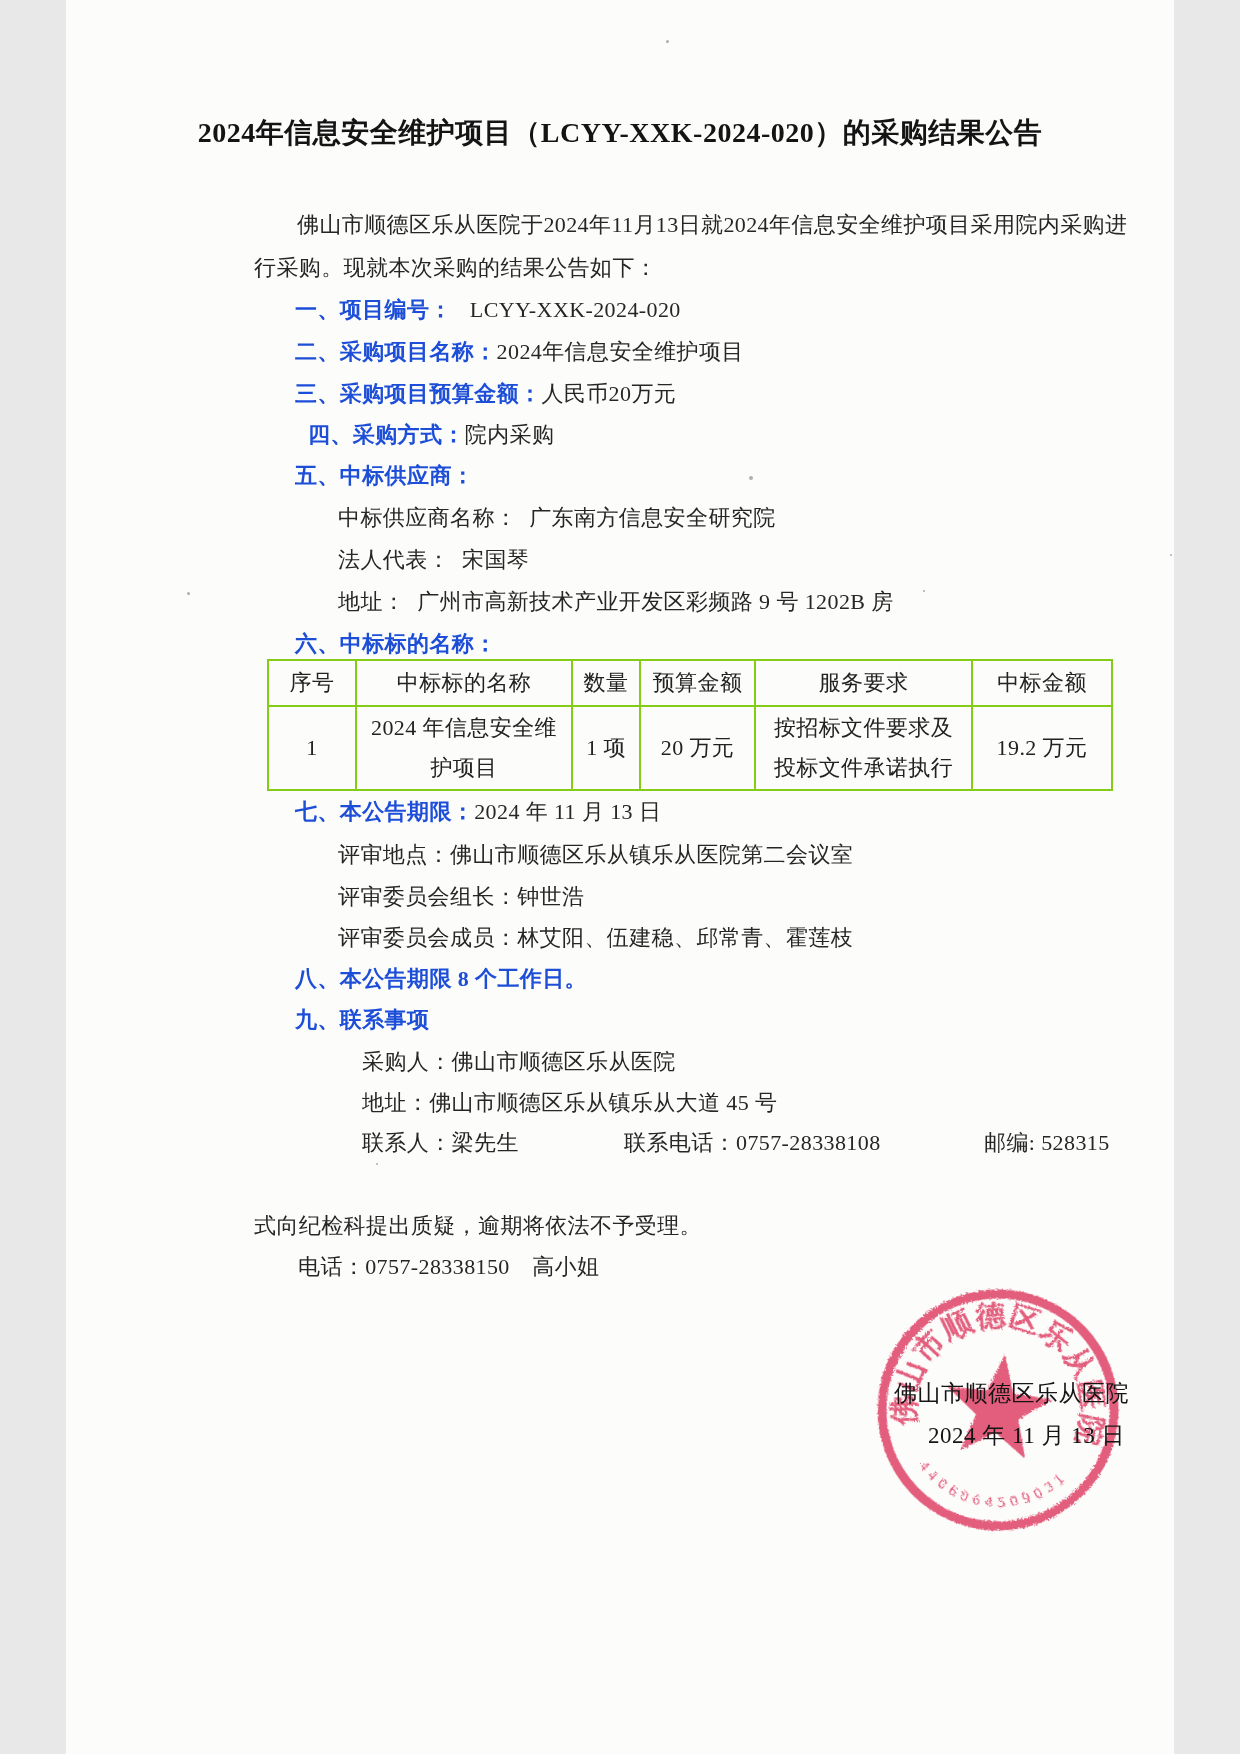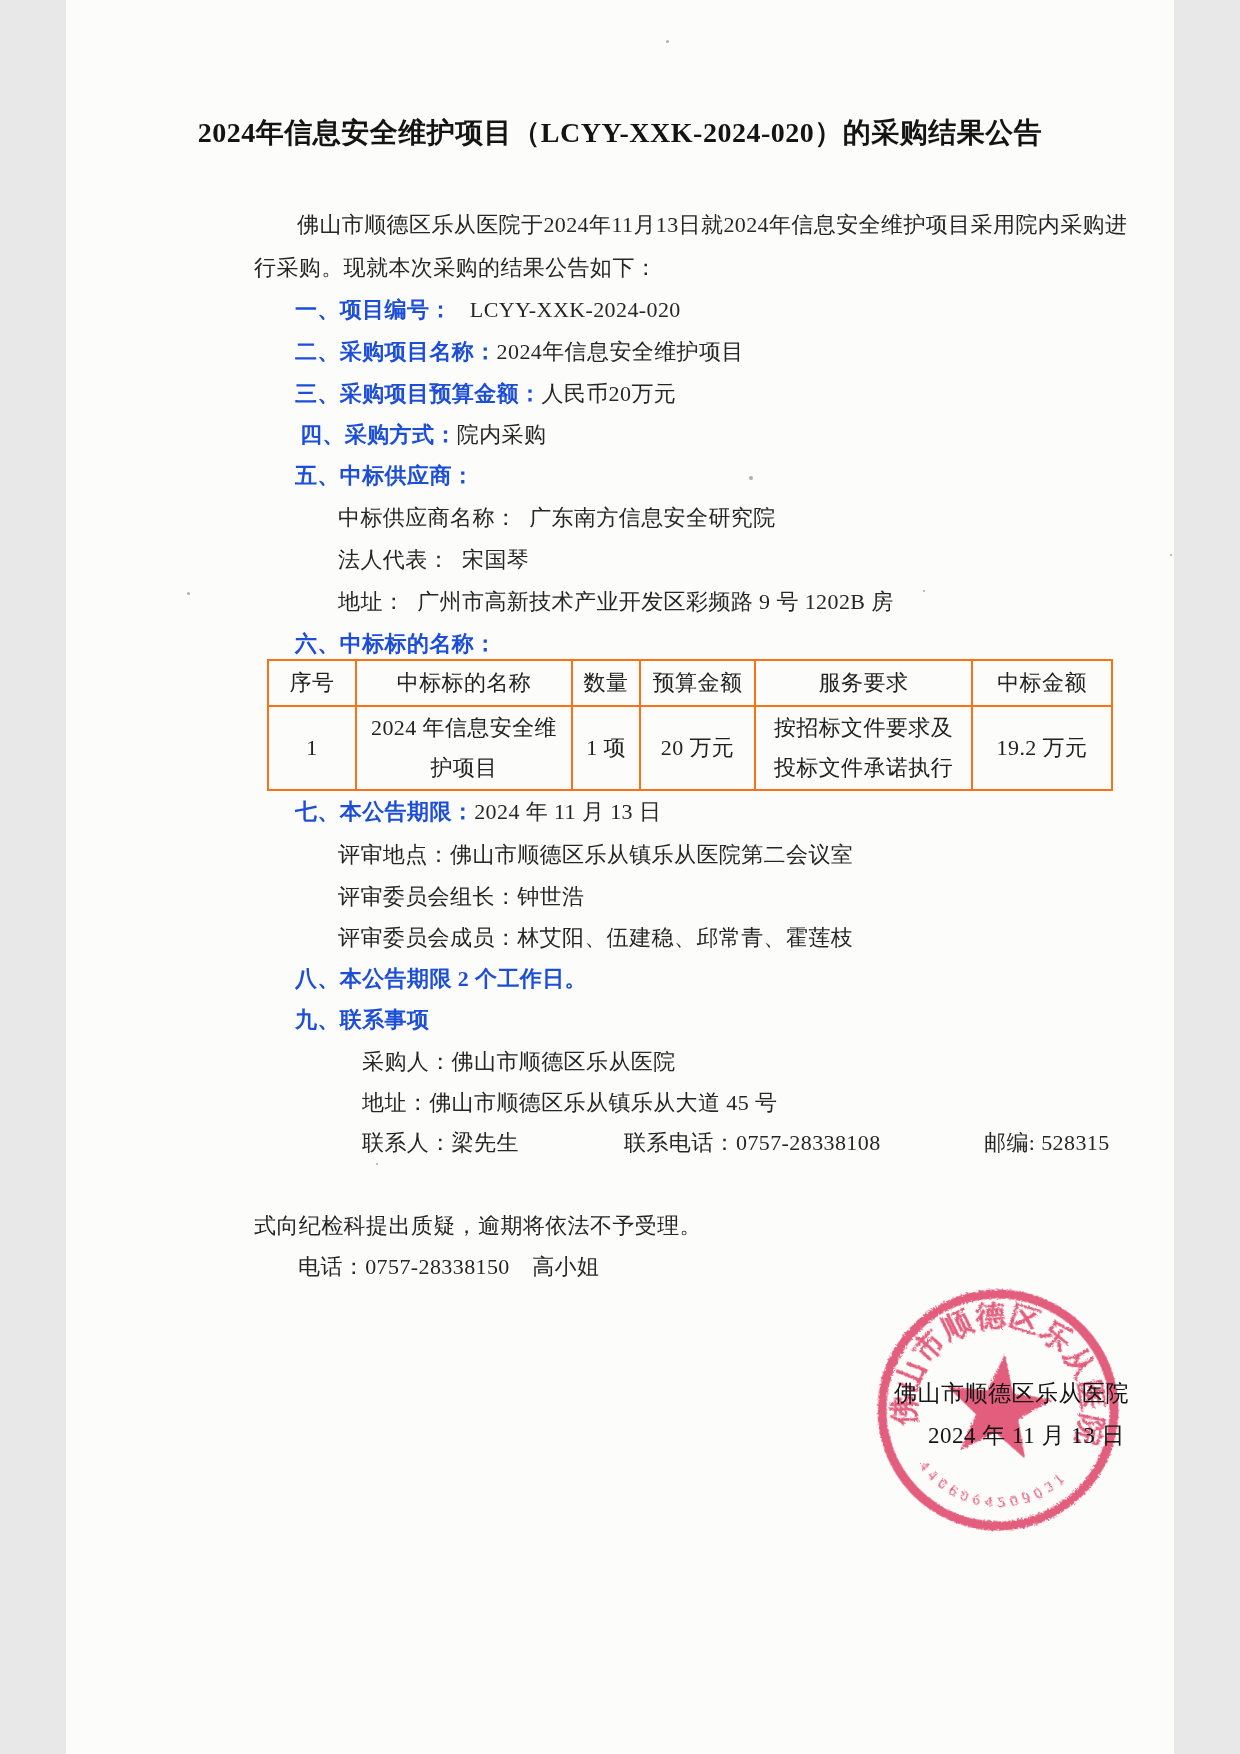--- a/index.html
+++ b/index.html
@@ -17,21 +17,21 @@
   }
   .gap-lg{margin-left:18px;}
   .gap-md{margin-left:12px;}
   
   .award-table{
     position:absolute;left:201px;top:659px;width:844px;
     border-collapse:collapse;table-layout:fixed;
     font-size:22px;color:#222;text-align:center;
   }
   .award-table th,.award-table td{
-    border:2px solid #f97316;font-weight:normal;padding:0;
+    border:2px solid #84cc16;font-weight:normal;padding:0;
     vertical-align:middle;letter-spacing:.4px;
   }
   .award-table thead tr{height:46px;}
   .award-table tbody tr{height:84px;}
   .two-line div{line-height:40px;}
   
   .seal{position:absolute;left:808px;top:1286px;width:248px;height:248px;opacity:.88;}
   .sig{position:absolute;font-size:23px;color:#151515;white-space:nowrap;letter-spacing:.5px;}
   .speck{position:absolute;border-radius:50%;background:#6f6f6f;opacity:.55;}
 </style>
@@ -51,21 +51,21 @@
 
   <div class="line" style="left:231px;top:210px;">佛山市顺德区乐从医院于2024年11月13日就2024年信息安全维护项目采用院内采购进</div>
   <div class="line" style="left:188px;top:253px;">行采购。现就本次采购的结果公告如下：</div>
 
   <div class="line" style="left:229px;top:295px;"><span class="b">一、项目编号：</span><span class="gap-lg">LCYY-XXK-2024-020</span></div>
 
   <div class="line" style="left:229px;top:337px;"><span class="b">二、采购项目名称：</span><span>2024年信息安全维护项目</span></div>
 
   <div class="line" style="left:229px;top:379px;"><span class="b">三、采购项目预算金额：</span><span>人民币20万元</span></div>
 
-  <div class="line" style="left:234px;top:420px;text-align:right;"><span class="b">四、采购方式：</span><span>院内采购</span></div>
+  <div class="line" style="left:242px;top:420px;text-align:right;"><span class="b">四、采购方式：</span><span>院内采购</span></div>
 
   <div class="line" style="left:229px;top:461px;"><span class="b">五、中标供应商：</span></div>
 
   <div class="line" style="left:272px;top:503px;"><span>中标供应商名称：</span><span class="gap-md">广东南方信息安全研究院</span></div>
 
   <div class="line" style="left:272px;top:545px;"><span>法人代表：</span><span class="gap-md">宋国琴</span></div>
 
   <div class="line" style="left:272px;top:587px;"><span>地址：</span><span class="gap-md">广州市高新技术产业开发区彩频路 9 号 1202B 房</span></div>
 
   <div class="line" style="left:229px;top:629px;"><span class="b">六、中标标的名称：</span></div>
@@ -106,21 +106,21 @@
       </tr>
     </tbody>
   </table>
 
   <div class="line" style="left:229px;top:797px;"><span class="b">七、本公告期限：</span><span>2024 年 11 月 13 日</span></div>
 
   <div class="line" style="left:272px;top:840px;">评审地点：佛山市顺德区乐从镇乐从医院第二会议室</div>
   <div class="line" style="left:272px;top:882px;">评审委员会组长：钟世浩</div>
   <div class="line" style="left:272px;top:923px;">评审委员会成员：林艾阳、伍建稳、邱常青、霍莲枝</div>
 
-  <div class="line b" style="left:229px;top:964px;">八、本公告期限 2 个工作日。</div>
+  <div class="line b" style="left:229px;top:964px;">八、本公告期限 8 个工作日。</div>
   <div class="line b" style="left:229px;top:1005px;">九、联系事项</div>
 
   <div class="line" style="left:296px;top:1047px;">采购人：佛山市顺德区乐从医院</div>
   <div class="line" style="left:296px;top:1088px;">地址：佛山市顺德区乐从镇乐从大道 45 号</div>
 
   <div class="line" style="left:296px;top:1128px;font-family:Liberation Serif, serif;">联系人：梁先生</div>
   <div class="line" style="left:558px;top:1128px;">联系电话：0757-28338108</div>
   <div class="line" style="left:918px;top:1128px;">邮编: 528315</div>
 
   <div class="line" style="left:188px;top:1211px;">式向纪检科提出质疑，逾期将依法不予受理。</div>

